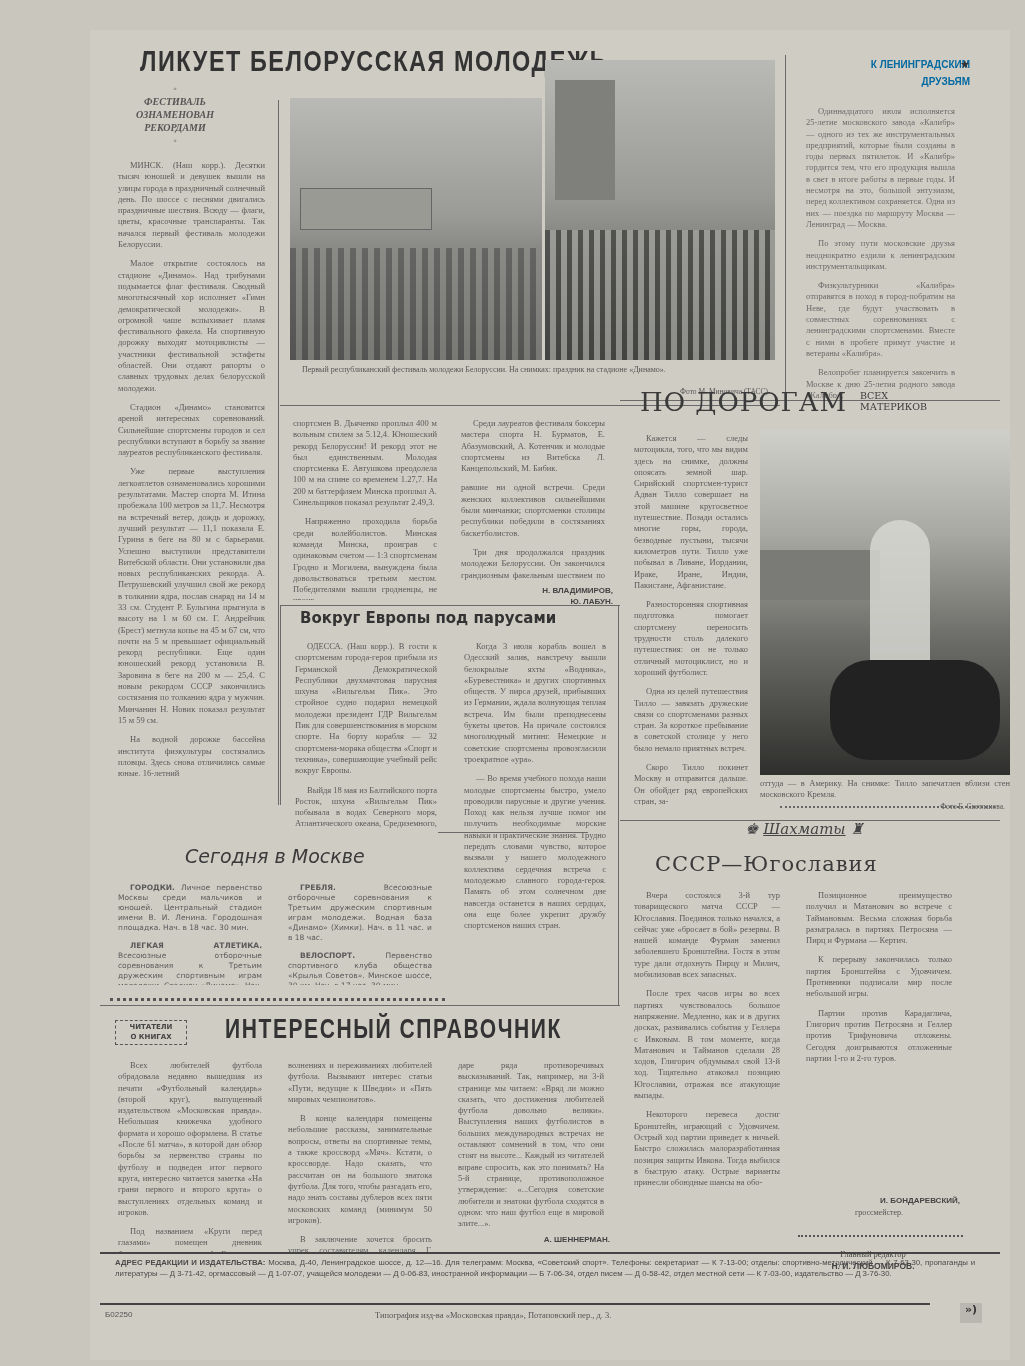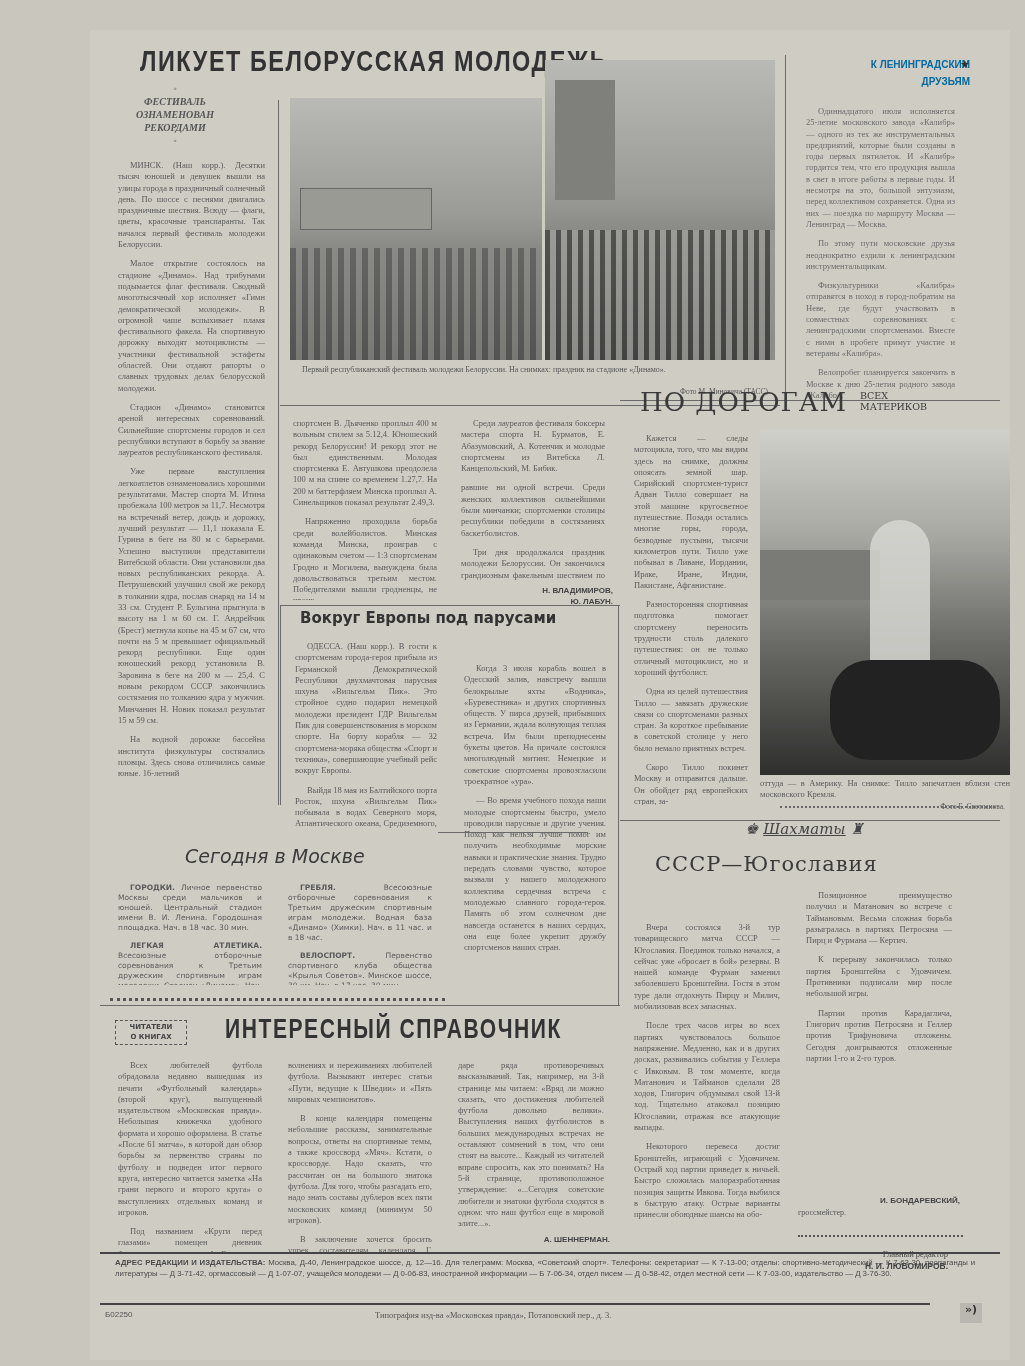--- a/index.html
+++ b/index.html
@@ -102,21 +102,21 @@
   <div class="rule-h" style="left:530px;top:790px;width:380px;"></div>
 
   <div class="rule-v" style="left:190px;top:575px;height:200px;"></div>
   <div class="rule-v" style="left:528px;top:575px;height:400px;"></div>
   <div class="rule-h" style="left:190px;top:575px;width:340px;"></div>
   <div class="abs" style="left:210px;top:579px;font-family:'DejaVu Sans',sans-serif;font-weight:bold;font-size:15px;color:#333;">Вокруг Европы под парусами</div>
   <div class="abs txt" style="left:197px;top:603px;width:158px;height:195px;">
     <p>ОДЕССА. (Наш корр.). В гости к спортсменам города-героя прибыла из Германской Демократической Республики двухмачтовая парусная шхуна «Вильгельм Пик». Это стройное судно подарил немецкой молодежи президент ГДР Вильгельм Пик для совершенствования в морском спорте. На борту корабля — 32 спортсмена-моряка общества «Спорт и техника», совершающие учебный рейс вокруг Европы.</p>
     <p>Выйдя 18 мая из Балтийского порта Росток, шхуна «Вильгельм Пик» побывала в водах Северного моря, Атлантического океана, Средиземного, Эгейского, Мраморного и Черного морей.</p>
   </div>
-  <div class="abs txt" style="left:366px;top:625px;width:158px;height:375px;">
+  <div class="abs txt" style="left:366px;top:603px;width:158px;height:375px;">
     <p>Когда 3 июля корабль вошел в Одесский залив, навстречу вышли белокрылые яхты «Водника», «Буревестника» и других спортивных обществ. У пирса друзей, прибывших из Германии, ждала волнующая теплая встреча. Им были преподнесены букеты цветов. На причале состоялся многолюдный митинг. Немецкие и советские спортсмены провозгласили троекратное «ура».</p>
     <p>— Во время учебного похода наши молодые спортсмены быстро, умело проводили парусные и другие учения. Поход как нельзя лучше помог им получить необходимые морские навыки и практические знания. Трудно передать словами чувство, которое вызвали у нашего молодежного коллектива сердечная встреча с молодежью славного города-героя. Память об этом солнечном дне навсегда останется в наших сердцах, она еще более укрепит дружбу спортсменов наших стран.</p>
   </div>
   <div class="rule-h" style="left:348px;top:802px;width:150px;"></div>
 
   <div class="abs" style="left:95px;top:815px;font-family:'DejaVu Sans',sans-serif;font-style:italic;font-size:19px;color:#3a3a3a;">Сегодня в Москве</div>
   <div class="abs txt" style="left:20px;top:845px;width:160px;height:110px;font-family:'DejaVu Sans',sans-serif;font-size:7.5px;line-height:10px;">
     <p><b>ГОРОДКИ.</b> <span>Личное первенство Москвы среди мальчиков и юношей. Центральный стадион имени В. И. Ленина. Городошная площадка. Нач. в 18 час. 30 мин.</span></p>
     <p><b>ЛЕГКАЯ АТЛЕТИКА.</b> <span>Всесоюзные отборочные соревнования к Третьим дружеским спортивным играм молодежи. Стадион «Динамо». Нач. в 12 час.</span></p>
     <p><b>СТРЕЛКОВЫЙ СПОРТ.</b> <span>VI Всесоюзные соревнования Досаафа. Стрельбище Московского городского комитета Досаафа (ст. Челюскинская Ярославской ж. д.). Нач. в 9 час.</span></p>
@@ -128,34 +128,34 @@
   <div class="dash-rule" style="left:20px;top:968px;width:335px;"></div>
   <div class="rule-h" style="left:10px;top:975px;width:520px;"></div>
 
   <div class="dash-rule" style="left:690px;top:776px;width:215px;border-top:2px dotted #666;"></div>
   <div class="abs" style="left:655px;top:790px;font-family:'DejaVu Serif',serif;font-style:italic;font-size:15px;color:#444;">
     <span>♚</span>
     <span style="text-decoration:underline;">Шахматы</span>
     <span>♜</span>
   </div>
   <div class="abs" style="left:565px;top:822px;font-family:'DejaVu Serif',serif;font-size:21px;color:#3a3a3a;letter-spacing:1px;">СССР—Югославия</div>
-  <div class="abs txt" style="left:536px;top:884px;width:162px;height:360px;">
+  <div class="abs txt" style="left:536px;top:852px;width:162px;height:360px;">
     <p>Вчера состоялся 3-й тур товарищеского матча СССР — Югославия. Поединок только начался, а сейчас уже «бросает в бой» резервы. В нашей команде Фурман заменил заболевшего Бронштейна. Гостя в этом туре дали отдохнуть Пирцу и Милич, мобилизовав всех запасных.</p>
     <p>После трех часов игры во всех партиях чувствовалось большое напряжение. Медленно, как и в других досках, развивались события у Геллера с Ивковым. В том моменте, когда Матанович и Тайманов сделали 28 ходов, Глигорич обдумывал свой 13-й ход. Тщательно атаковал позицию Югославии, отражая все атакующие выпады.</p>
     <p>Некоторого перевеса достиг Бронштейн, играющий с Удовчичем. Острый ход партии приведет к ничьей. Быстро сложилась малоразработанная позиция защиты Ивкова. Тогда выбился в быструю атаку. Острые варианты принесли обоюдные шансы на обо-</p>
   </div>
   <div class="abs txt" style="left:708px;top:852px;width:162px;height:250px;">
     <p>Позиционное преимущество получил и Матанович во встрече с Таймановым. Весьма сложная борьба разыгралась в партиях Петросяна — Пирц и Фурмана — Кертич.</p>
     <p>К перерыву закончилась только партия Бронштейна с Удовчичем. Противники подписали мир после небольшой игры.</p>
     <p>Партии против Карадаглича, Глигорич против Петросяна и Геллер против Трифуновича отложены. Сегодня доигрываются отложенные партии 1-го и 2-го туров.</p>
   </div>
   <div class="abs sig" style="left:708px;top:1166px;width:162px;">И. БОНДАРЕВСКИЙ,</div>
-  <div class="abs" style="left:708px;top:1178px;width:162px;text-align:left;font-family:'Liberation Serif',serif;font-size:8px;color:#555;">гроссмейстер.</div>
+  <div class="abs" style="left:708px;top:1178px;width:162px;text-align:center;font-family:'Liberation Serif',serif;font-size:8px;color:#555;">гроссмейстер.</div>
   <div class="dash-rule" style="left:708px;top:1205px;width:165px;border-top:2px dotted #555;"></div>
-  <div class="abs" style="left:708px;top:1218px;width:150px;text-align:right;font-family:'Liberation Serif',serif;font-size:8.5px;line-height:12px;color:#444;">
+  <div class="abs" style="left:708px;top:1218px;width:150px;text-align:center;font-family:'Liberation Serif',serif;font-size:8.5px;line-height:12px;color:#444;">
     <div>Главный редактор</div>
     <div style="font-family:'Liberation Sans',sans-serif;font-weight:bold;">Н. И. ЛЮБОМИРОВ.</div>
   </div>
 
   <div class="abs" style="left:25px;top:990px;width:70px;height:22px;border:1px dashed #555;text-align:center;font-family:'DejaVu Sans',sans-serif;font-weight:bold;font-size:7px;line-height:10px;color:#444;padding-top:1px;">
     <div>ЧИТАТЕЛИ</div>
     <div>О КНИГАХ</div>
   </div>
   <div class="abs hd-cond" style="left:135px;top:984px;font-size:27px;color:#333;letter-spacing:2px;">ИНТЕРЕСНЫЙ СПРАВОЧНИК</div>
   <div class="abs txt" style="left:20px;top:1022px;width:160px;height:200px;">

